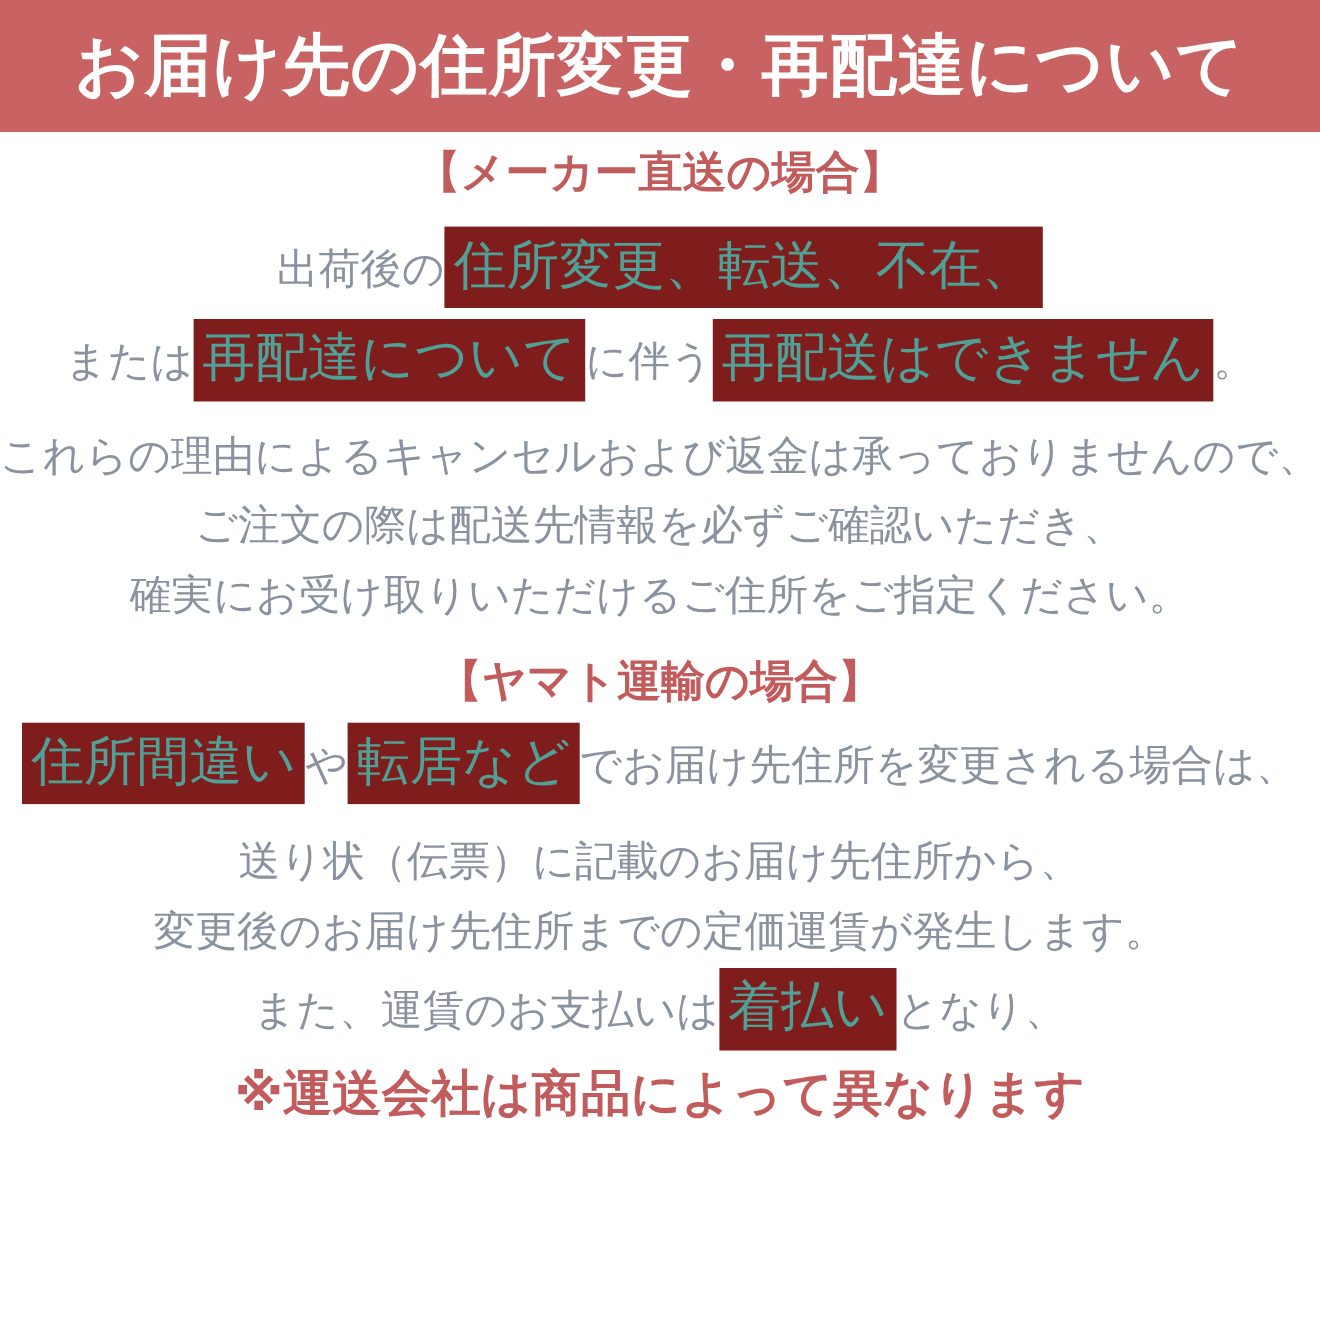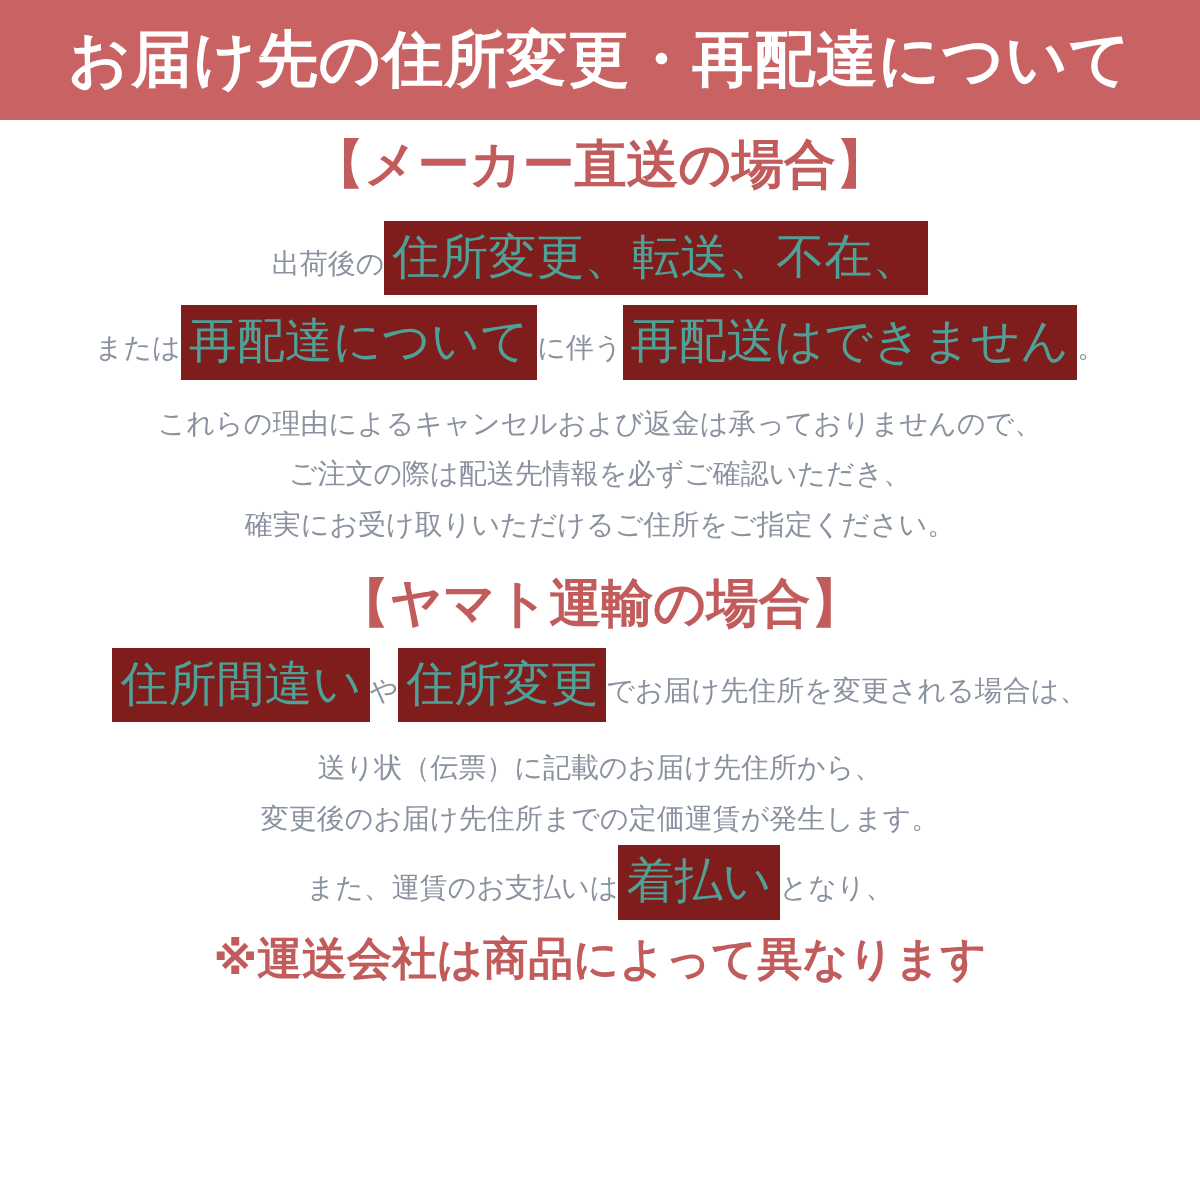--- a/index.html
+++ b/index.html
@@ -43,41 +43,41 @@
     align-items: center;
   }
   .section {
     display: flex;
     flex-direction: column;
     align-items: center;
     width: 100%;
   }
   .heading {
     color: #c25c5c;
-    font-size: 52px;
+    font-size: 40px;
     font-weight: 700;
     margin: 0;
     text-align: center;
     white-space: nowrap;
     line-height: 1.25;
   }
   .heading-maker { margin-top: 12px; }
   .heading-yamato { margin-top: 28px; }
   .line {
     margin: 0;
     text-align: center;
     white-space: nowrap;
     line-height: 1.3;
     display: flex;
     align-items: baseline;
     justify-content: center;
   }
   .gray {
     color: #8a92a0;
-    font-size: 28px;
+    font-size: 38px;
     font-weight: 500;
   }
   .hl {
     color: #4fa197;
     font-size: 48px;
     font-weight: 500;
     background: #7f1d1d;
     padding: 5px 8px 7px 8px;
   }
   .red-note {
@@ -138,21 +138,21 @@
         <span class="gray">確実にお受け取りいただけるご住所をご指定ください。</span>
       </p>
     </section>
 
     <section class="section">
       <h2 class="heading heading-yamato">【ヤマト運輸の場合】</h2>
 
       <p class="line y-line1">
         <span class="hl">住所間違い</span>
           <span class="gray">や</span>
-          <span class="hl">住所変更</span>
+          <span class="hl">転居など</span>
           <span class="gray">でお届け先住所を変更される場合は、</span>
       </p>
 
       <p class="line y-line2">
         <span class="gray">送り状（伝票）に記載のお届け先住所から、</span>
       </p>
 
       <p class="line y-line3">
         <span class="gray">変更後のお届け先住所までの定価運賃が発生します。</span>
       </p>

